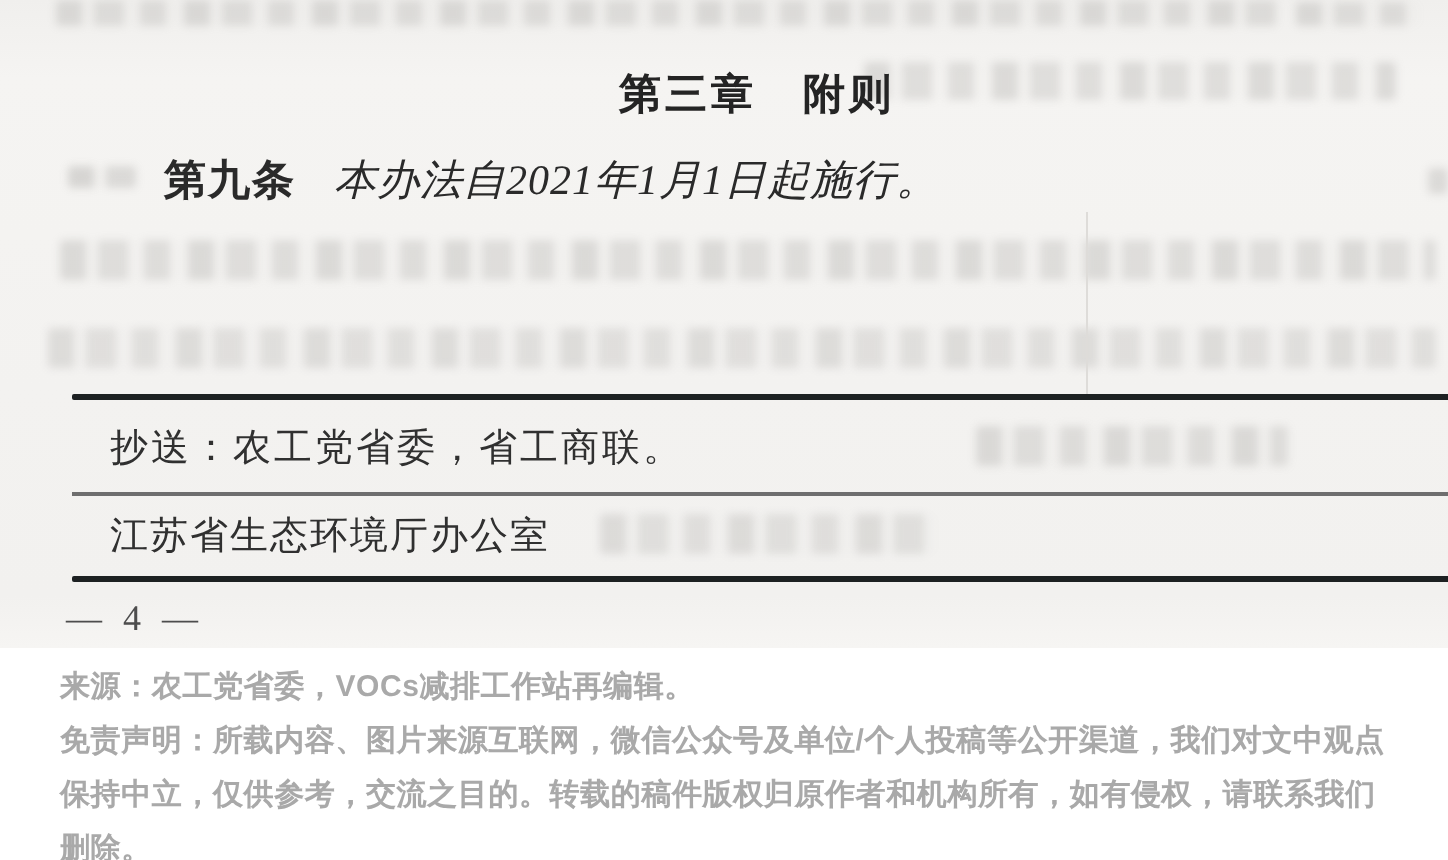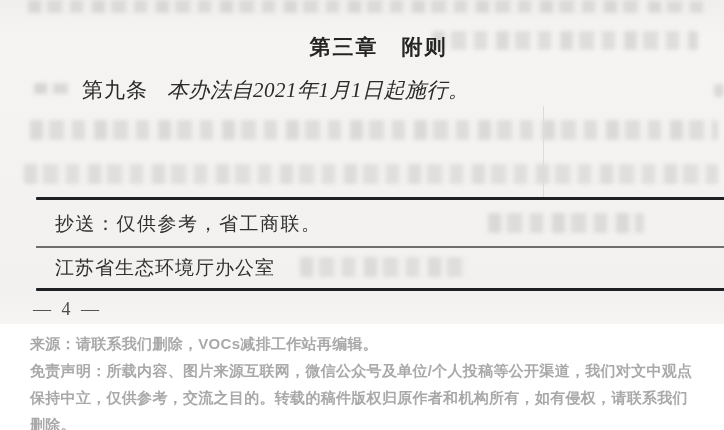--- a/index.html
+++ b/index.html
@@ -29,21 +29,21 @@
   
   .doc-text{color:#2a2a2a;}
   .chapter{
     position:absolute;top:33px;left:0;right:0;text-align:center;
     font-size:21px;font-weight:700;letter-spacing:2px;color:#242424;
   }
   .article{
     position:absolute;top:76px;left:82px;white-space:nowrap;
     font-family:"Liberation Serif",serif;font-size:21px;color:#2a2a2a;
   }
-  .art-label{font-weight:400;margin-right:19px;letter-spacing:1px;}
+  .art-label{font-weight:700;margin-right:19px;letter-spacing:1px;}
   .art-text{letter-spacing:.5px;font-style:italic;}
   .rule{position:absolute;}
   .rule-thick{left:36px;height:3px;background:#1d2122;border-radius:1px;}
   .rule-thin{left:36px;right:24px;height:2px;background:#6e6e6e;}
   .cc{
     position:absolute;top:211px;left:55px;white-space:nowrap;
     font-family:"Liberation Serif",serif;font-size:19px;color:#303030;letter-spacing:1.5px;
   }
   .issuer-row{
     position:absolute;top:255px;left:55px;right:11px;
@@ -82,31 +82,31 @@
     <div class="crease" style="left:543px;top:106px;width:1px;height:92px;"></div>
 
     <div class="chapter doc-text">第三章　附则</div>
 
     <div class="article">
       <span class="art-label">第九条</span><span class="art-text">本办法自2021年1月1日起施行。</span>
     </div>
 
     <div class="rule rule-thick" style="top:197px;right:27px;"></div>
 
-    <div class="cc">抄送：仅供参考，省工商联。</div>
+    <div class="cc">抄送：农工党省委，省工商联。</div>
 
     <div class="rule rule-thin" style="top:246px;"></div>
 
     <div class="issuer-row">
       <span>江苏省生态环境厅办公室</span>
     </div>
 
     <div class="rule rule-thick" style="top:288px;right:30px;"></div>
 
     <div class="page-num">— 4 —</div>
   </div>
 
   <div class="caption">
-    <p>来源：请联系我们删除，VOCs减排工作站再编辑。</p>
+    <p>来源：农工党省委，VOCs减排工作站再编辑。</p>
     <p>免责声明：所载内容、图片来源互联网，微信公众号及单位/个人投稿等公开渠道，我们对文中观点保持中立，仅供参考，交流之目的。转载的稿件版权归原作者和机构所有，如有侵权，请联系我们删除。</p>
   </div>
 
 </div>
 
 </body></html>

